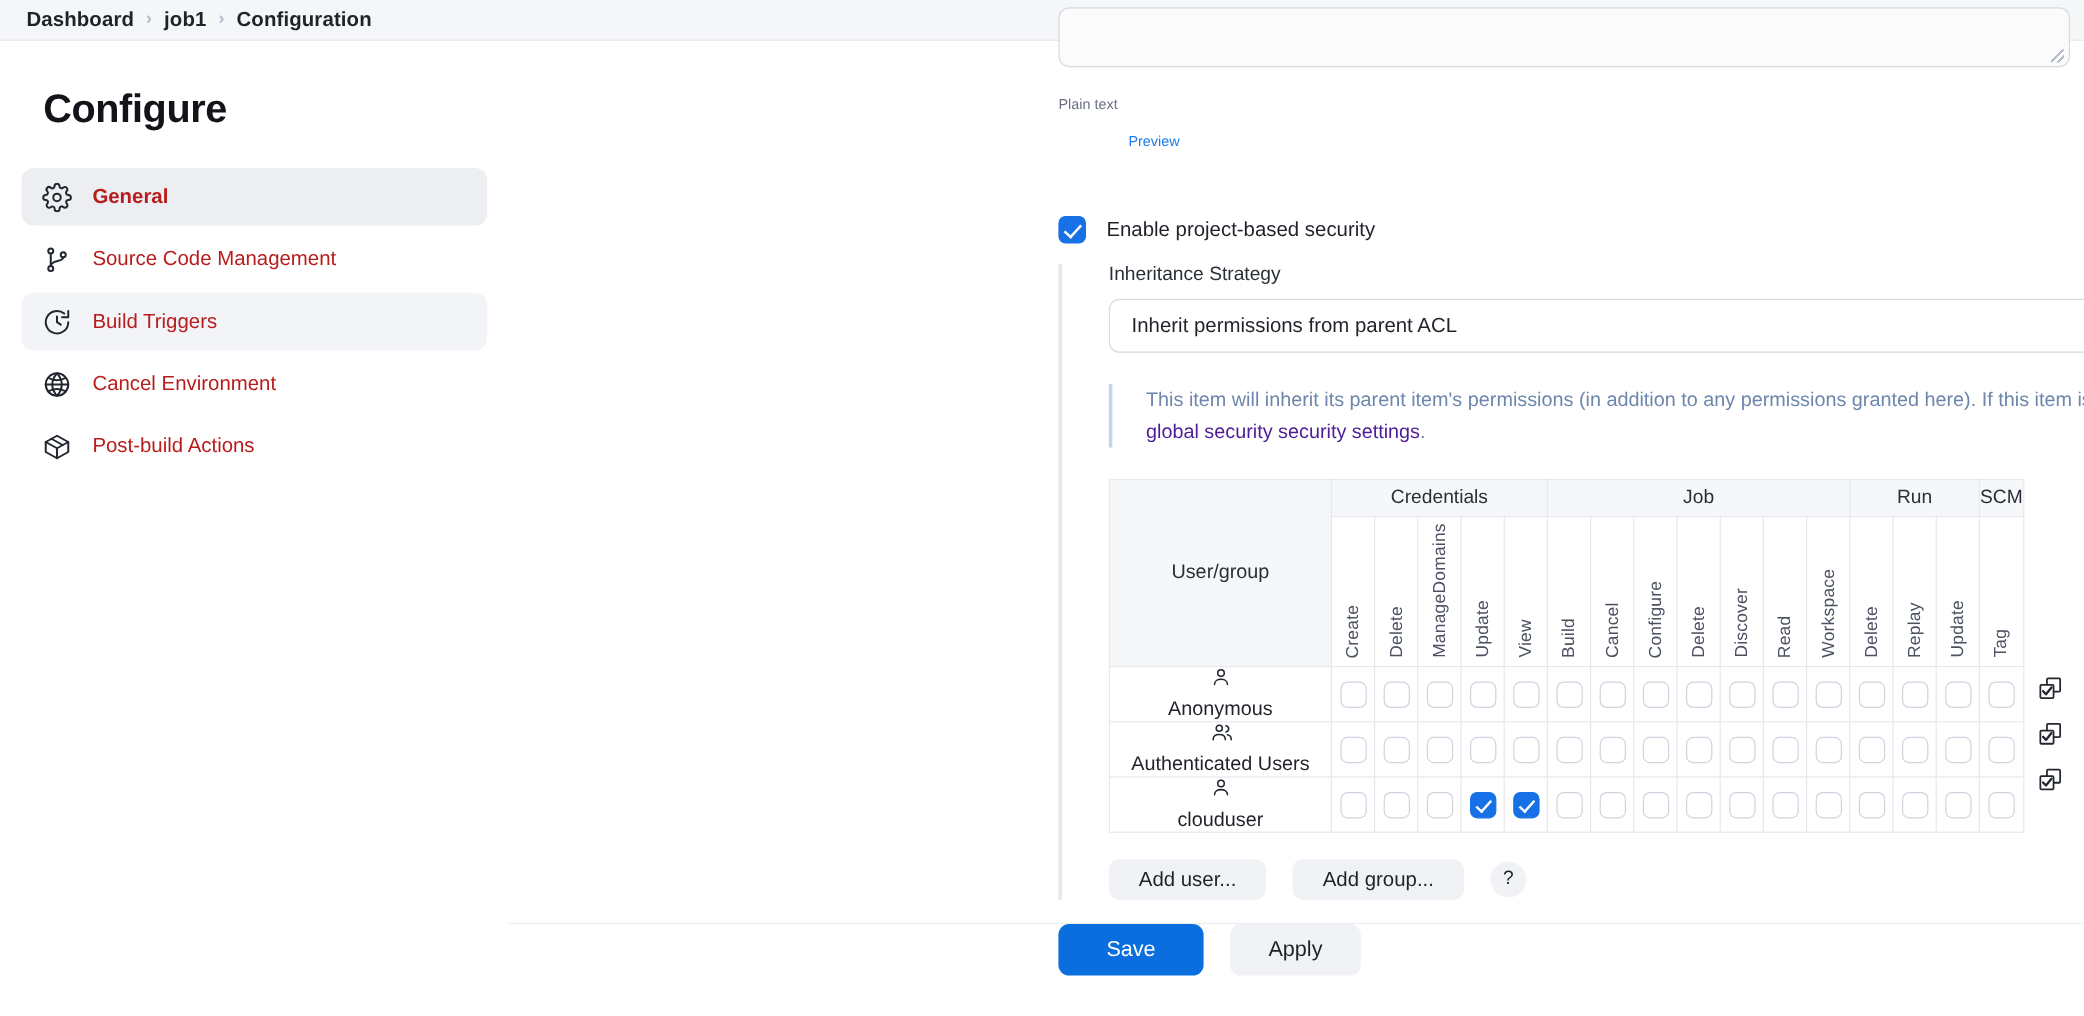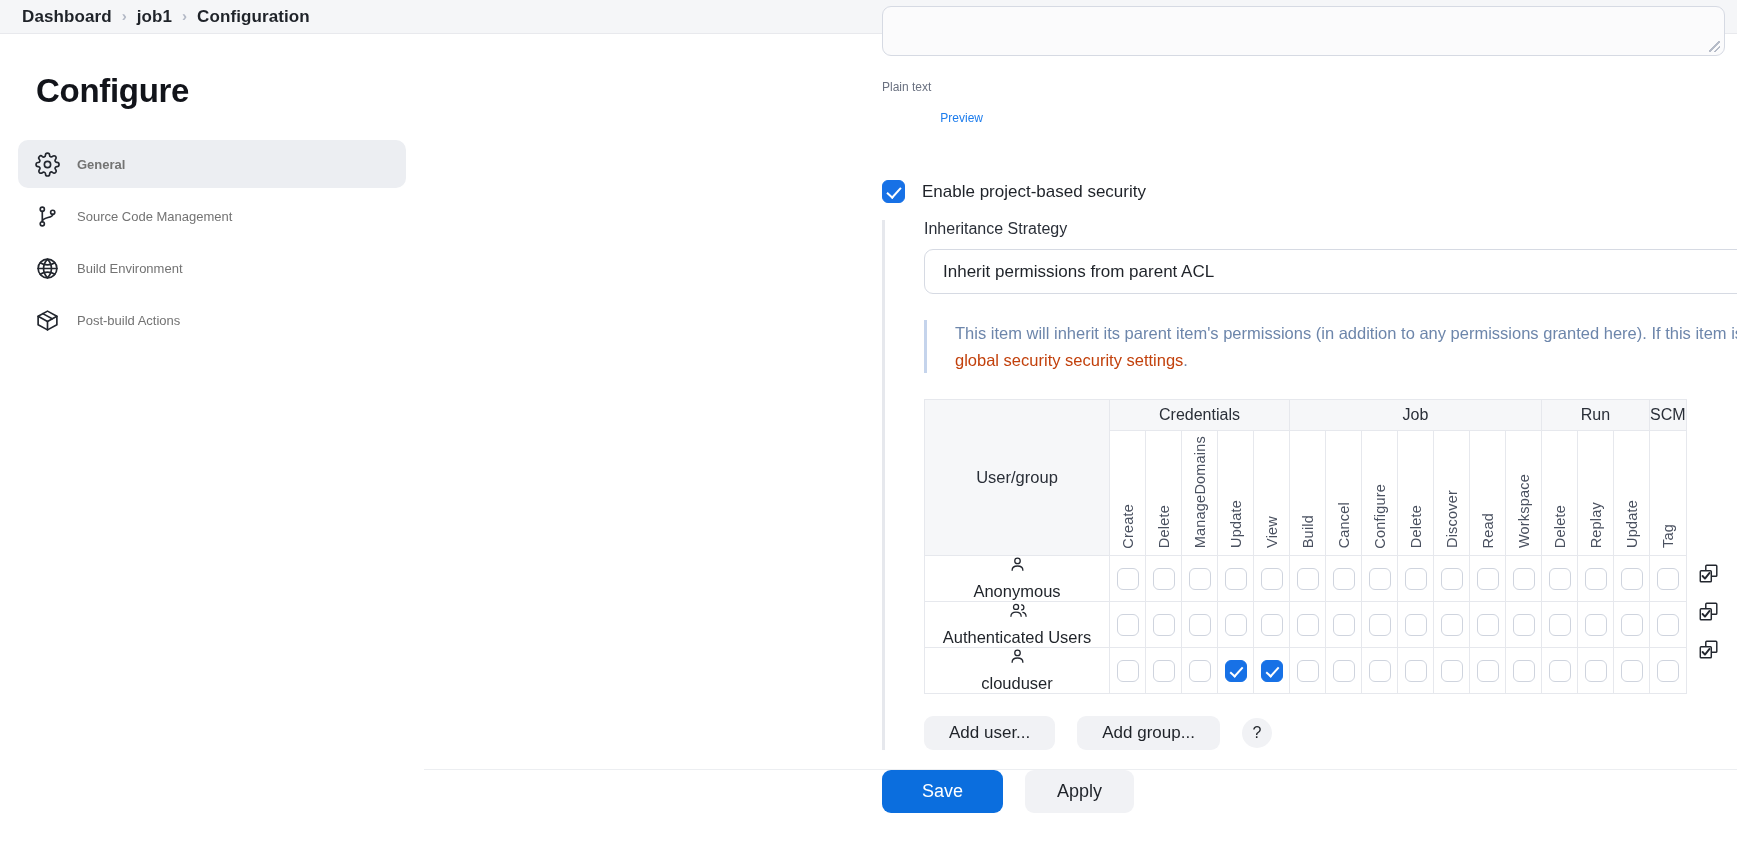--- a/index.html
+++ b/index.html
@@ -42,21 +42,21 @@
 
   .nav { padding: 0 18px 0 18px; }
   .nav-item {
     display: flex; align-items: center; gap: 17px;
     height: 48px; padding: 0 17px;
     border-radius: 10px; cursor: pointer;
     margin-bottom: 4px;
   }
   .nav-item.active { background: #eceef2; }
   .nav-item.hover { background: #f3f4f7; }
-  .nav-label { font-size: 13px; color: #737373; white-space: nowrap; }
+  .nav-label { font-size: 17px; color: #b91c1c; white-space: nowrap; }
   .nav-item.active .nav-label { font-weight: 600; }
   .nav-icon { width: 25px; height: 25px; flex: 0 0 25px; display:block; }
 
   
   .main-inner { padding: 0 0 0 0; position: relative; }
 
   .textarea-stub {
     position: absolute; left: 458px; right: 12px; top: -28px; height: 50px;
     border: 1px solid #d6dae3; border-radius: 9px;
     background: #fbfbfc;
@@ -117,21 +117,21 @@
   }
 
   .note {
     margin-top: 26px;
     border-left: 3px solid #c5d4ec;
     padding: 0 0 0 28px;
     max-width: 1175px;
     font-size: 16.5px; line-height: 1.62;
     color: #6d86ab;
   }
-  .note a { color: #c2410c; text-decoration: none; cursor: pointer; }
+  .note a { color: #4c1d95; text-decoration: none; cursor: pointer; }
 
   
   .perm-wrap {
     margin-top: 26px;
     display: flex; align-items: flex-start;
   }
   table.perm {
     border-collapse: collapse;
     table-layout: fixed;
     background: #fff;
@@ -265,32 +265,42 @@
             <circle cx="7" cy="5" r="2"></circle>
             <circle cx="17" cy="8" r="2"></circle>
             <circle cx="7" cy="19" r="2"></circle>
             <path d="M7 7v10"></path>
             <path d="M17 10c0 4-10 2-10 7"></path>
           </svg>
         </span>
         <span class="nav-label">Source Code Management</span>
       </div>
 
+      <div class="nav-item hover">
+        <span class="nav-icon">
+          <svg viewBox="0 0 24 24" fill="none" stroke="#22262e" stroke-width="1.6" stroke-linecap="round" stroke-linejoin="round" width="25" height="25">
+            <path d="M21 12a9 9 0 1 1-3.2-6.9"></path>
+            <path d="M21 3v5h-5"></path>
+            <path d="M12 7.5V12l3 2"></path>
+          </svg>
+        </span>
+        <span class="nav-label">Build Triggers</span>
+      </div>
 
       <div class="nav-item">
         <span class="nav-icon">
           <svg viewBox="0 0 24 24" fill="none" stroke="#22262e" stroke-width="1.6" stroke-linecap="round" stroke-linejoin="round" width="25" height="25">
             <circle cx="12" cy="12" r="9"></circle>
             <path d="M3 12h18"></path>
             <path d="M12 3c2.5 2.7 3.8 5.8 3.8 9S14.5 18.3 12 21C9.5 18.3 8.2 15.2 8.2 12S9.5 5.7 12 3z"></path>
             <path d="M5 6.5c2 1.3 4.4 2 7 2s5-0.7 7-2"></path>
             <path d="M5 17.5c2-1.3 4.4-2 7-2s5 .7 7 2"></path>
           </svg>
         </span>
-        <span class="nav-label">Build Environment</span>
+        <span class="nav-label">Cancel Environment</span>
       </div>
 
 
       <div class="nav-item">
         <span class="nav-icon">
           <svg viewBox="0 0 24 24" fill="none" stroke="#22262e" stroke-width="1.6" stroke-linecap="round" stroke-linejoin="round" width="25" height="25">
             <path d="M21 8l-9-5-9 5v8l9 5 9-5V8z"></path>
             <path d="M3 8l9 5 9-5"></path>
             <path d="M12 13v8"></path>
             <path d="M7.5 5.4l9 5"></path>

